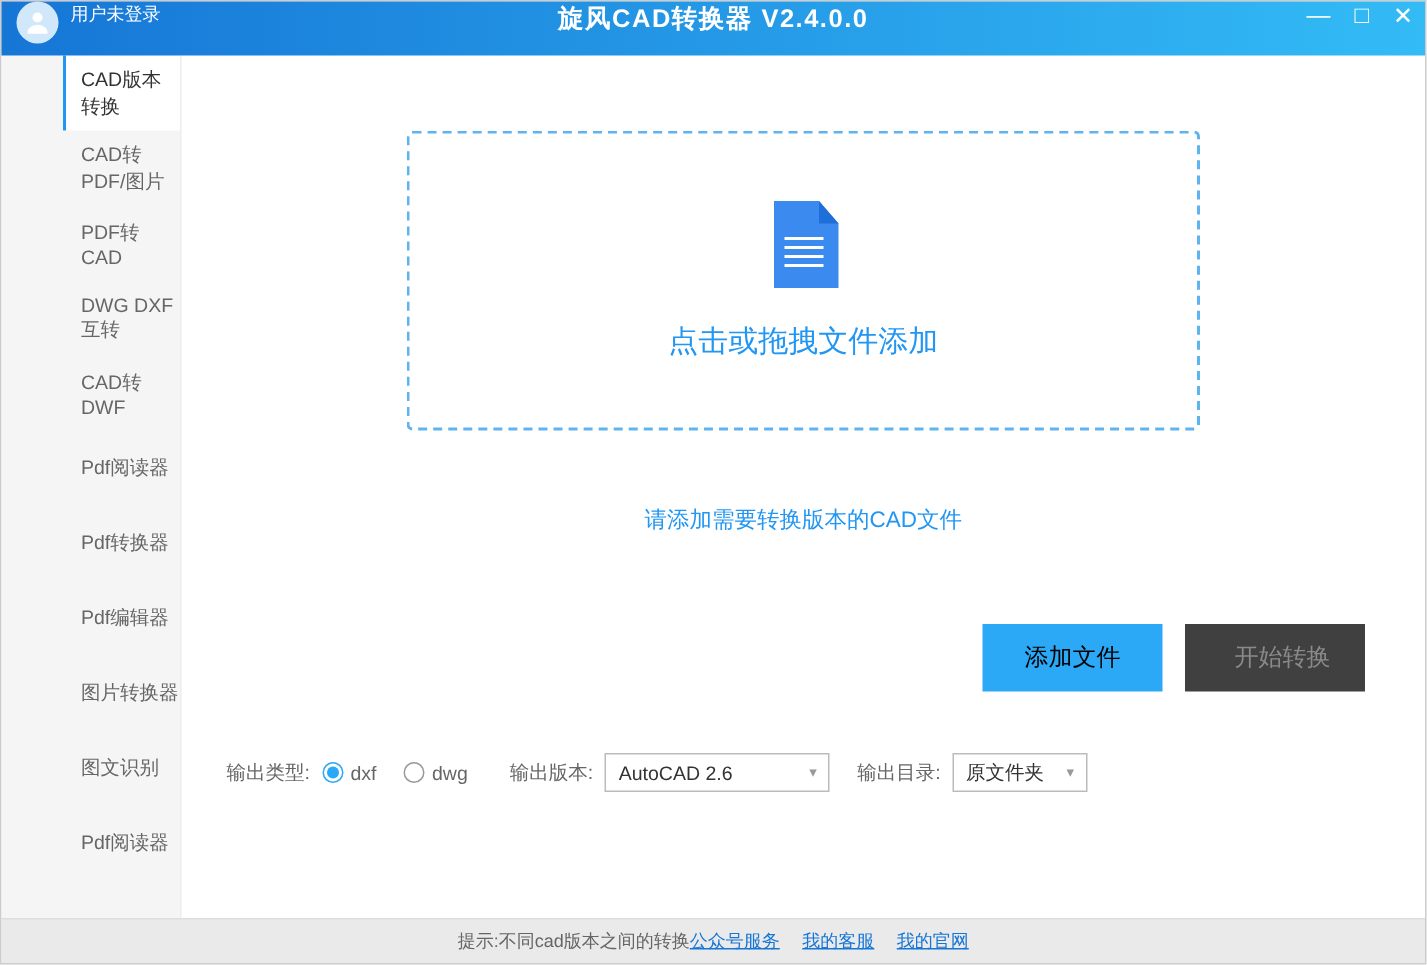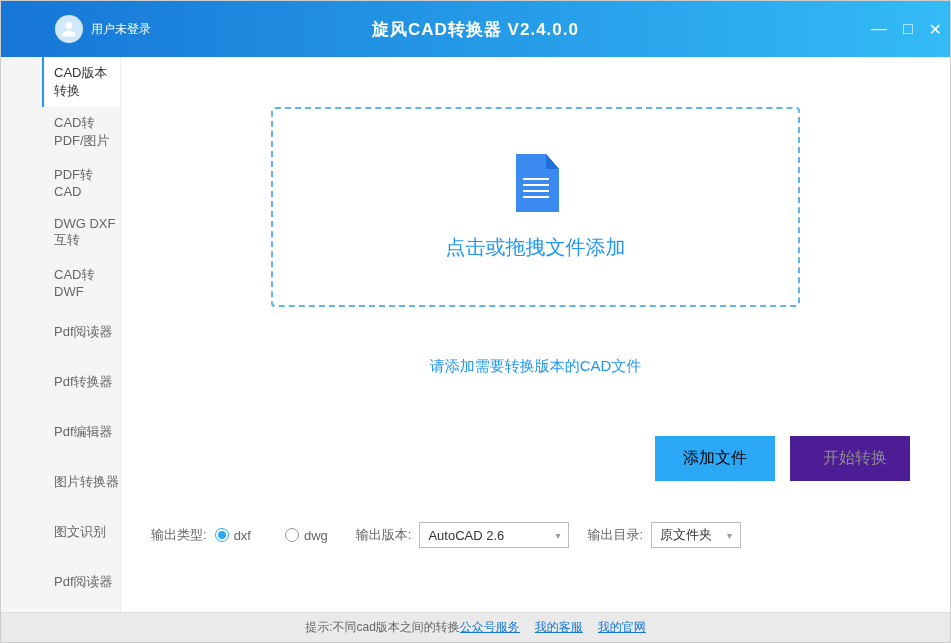--- a/index.html
+++ b/index.html
@@ -1,40 +1,40 @@
 <!DOCTYPE html>
 <html><head>
 <meta charset="utf-8">
 <style>
 * { margin: 0; padding: 0; box-sizing: border-box; }
 body { font-family: "Microsoft YaHei", Arial, sans-serif; font-size: 13px; background: #fff; }
 .window { width: 951px; height: 643px; display: flex; flex-direction: column; border: 1px solid #ccc; position: relative; }
-.titlebar { height: 56px; background: linear-gradient(to right, #1676d6, #33bbf6); display: flex; align-items: center; color: #fff; position: relative; padding-left: 44px; }
+.titlebar { height: 36px; background: linear-gradient(to right, #1676d6, #33bbf6); display: flex; align-items: flex-start; color: #fff; position: relative; }
 .avatar { width: 28px; height: 28px; border-radius: 50%; background: #d0e8fa; margin-left: 10px; display: flex; align-items: center; justify-content: center; }
 .avatar svg { width: 20px; height: 20px; fill: #fff; }
 .user-label { margin-left: 8px; font-size: 12px; }
 .app-title { position: absolute; left: 50%; transform: translateX(-50%); font-size: 17px; font-weight: bold; letter-spacing: 1px; }
 .win-controls { position: absolute; right: 8px; display: flex; gap: 16px; align-items: center; }
 .win-controls span { cursor: pointer; font-size: 16px; color: #fff; }
 .content { flex: 1; display: flex; min-height: 0; }
 .sidebar { width: 120px; background: #f5f5f5; display: flex; flex-direction: column; border-right: 1px solid #eee; padding-left: 41px; }
 .sidebar-item { height: 50px; display: flex; align-items: center; padding-left: 12px; font-size: 13px; color: #666; cursor: pointer; }
 .sidebar-item.active { background: #fff; color: #333; border-left: 2px solid #2196f3; padding-left: 10px; }
 .main { flex: 1; padding: 30px 30px 20px 30px; display: flex; flex-direction: column; position: relative; }
 .dropzone { border: 2px dashed #5fb3ef; border-radius: 4px; height: 200px; margin: 20px 120px 0 120px; display: flex; flex-direction: column; align-items: center; justify-content: center; cursor: pointer; }
 .file-icon { width: 50px; height: 60px; margin-bottom: 20px; }
 .dropzone-text { color: #2196f3; font-size: 20px; }
 .hint { text-align: center; color: #2196f3; font-size: 15px; margin-top: 50px; }
 .action-row { display: flex; justify-content: flex-end; gap: 15px; margin-top: 60px; padding-right: 10px; }
 .btn { width: 120px; height: 45px; border: none; font-size: 16px; cursor: pointer; }
 .btn-primary { background: #2ba8f6; color: #000000; }
-.btn-disabled { background: #4c1d95; color: #8a8a8a; cursor: not-allowed; padding-left: 10px; }
+.btn-disabled { background: #404040; color: #8a8a8a; cursor: not-allowed; padding-left: 10px; }
 .options { margin-top: 41px; display: flex; flex-direction: row; gap: 18px; color: #666; font-size: 13px; }
 .option-row { display: flex; align-items: center; gap: 8px; }
-.radio-group { display: flex; align-items: center; gap: 34px; }
+.radio-group { display: flex; align-items: center; gap: 18px; }
 .radio-label { display: flex; align-items: center; gap: 5px; cursor: pointer; }
 .radio-circle { width: 14px; height: 14px; border: 1px solid #999; border-radius: 50%; display: inline-flex; align-items: center; justify-content: center; }
 .radio-circle.selected { border-color: #2ba8f6; }
 .radio-circle.selected::after { content: ""; width: 8px; height: 8px; background: #2ba8f6; border-radius: 50%; }
 .select { display: inline-flex; align-items: center; justify-content: space-between; border: 1px solid #bbb; height: 26px; padding: 0 8px; background: #fff; cursor: pointer; min-width: 120px; font-size: 13px; color: #333; }
 .select .arrow { color: #999; font-size: 10px; margin-left: 10px; }
 .statusbar { height: 30px; background: #eaeaea; border-top: 1px solid #ddd; display: flex; align-items: center; justify-content: center; padding: 0 15px; font-size: 12px; color: #666; }
 .status-links { display: flex; gap: 15px; }
 .status-links a { color: #1676d6; text-decoration: underline; cursor: pointer; }
 </style>

